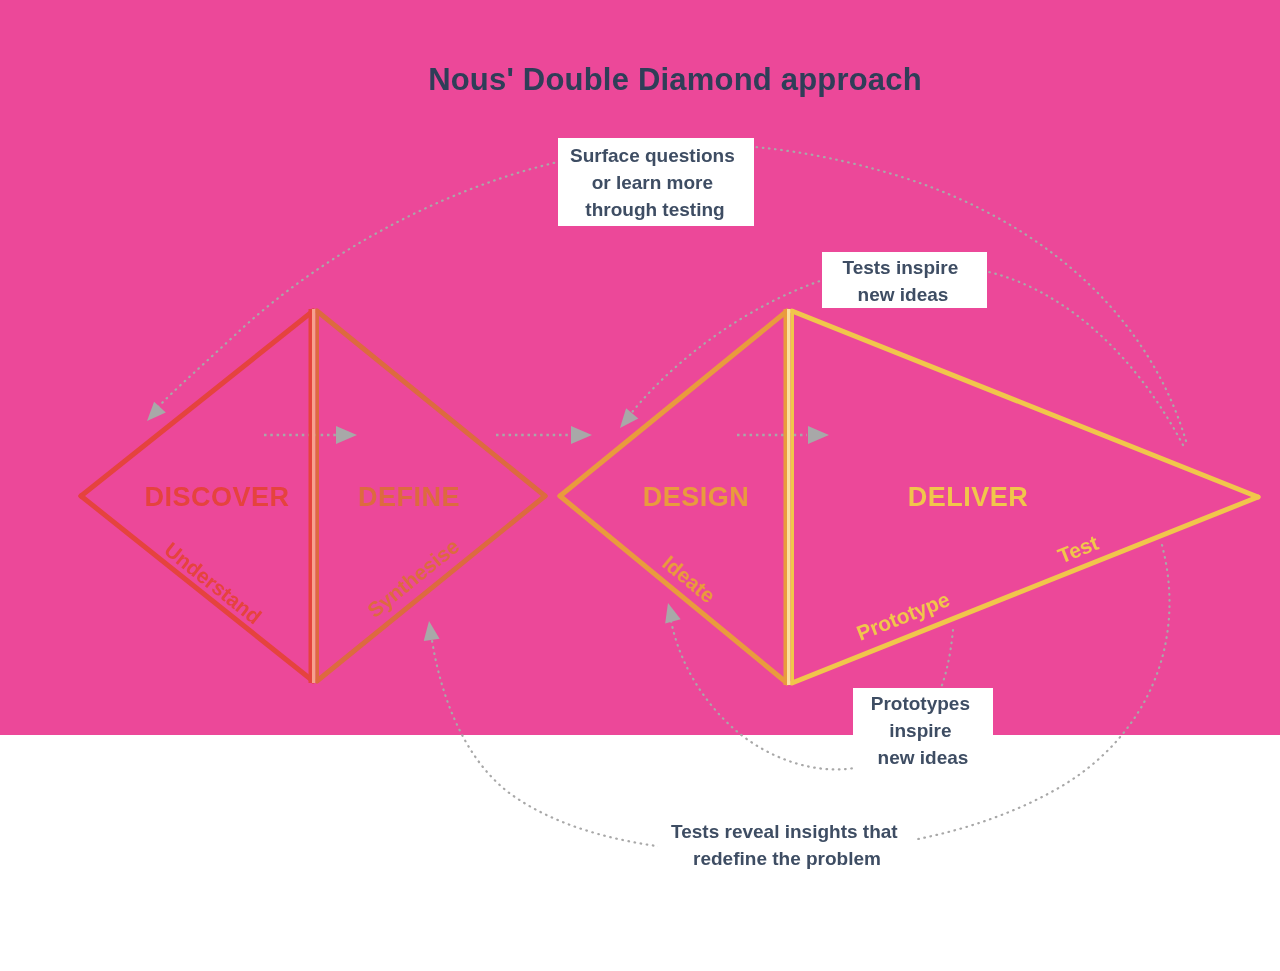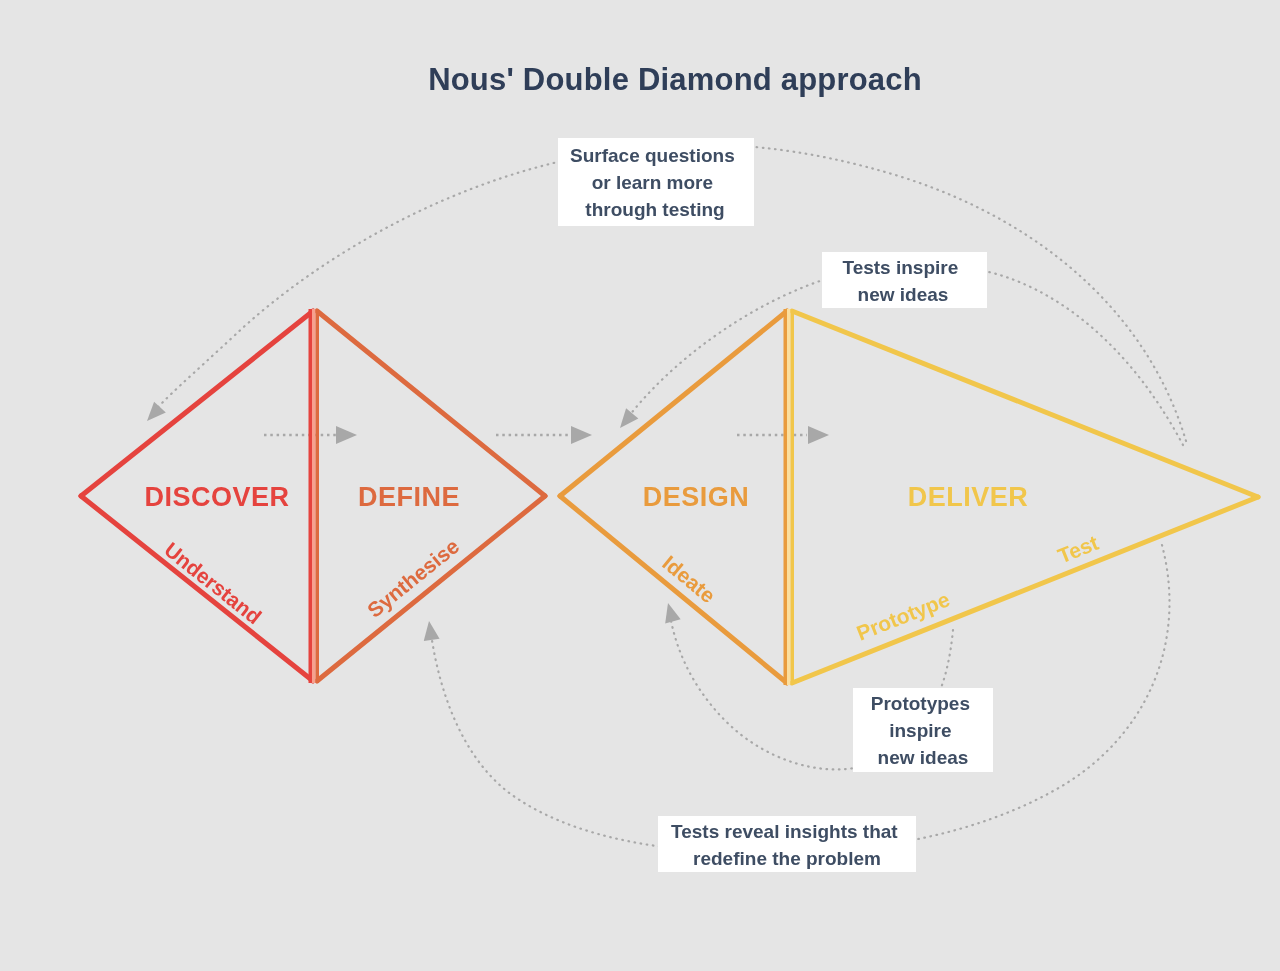--- a/index.html
+++ b/index.html
@@ -7,22 +7,22 @@
     padding: 0;
     background: #ffffff;
     width: 1280px;
     height: 971px;
     overflow: hidden;
     font-family: "Liberation Sans", sans-serif;
   }
   .stage {
     position: relative;
     width: 1280px;
-    height: 971px;
-    background: #e5e5e5;
+    height: 735px;
+    background: #ec4899;
   }
   svg { display: block; }
   .title-text {
     font-family: "Liberation Sans", sans-serif;
     font-size: 31px;
     font-weight: 700;
     letter-spacing: 0.2px;
   }
   .phase-label {
     font-family: "Liberation Sans", sans-serif;

